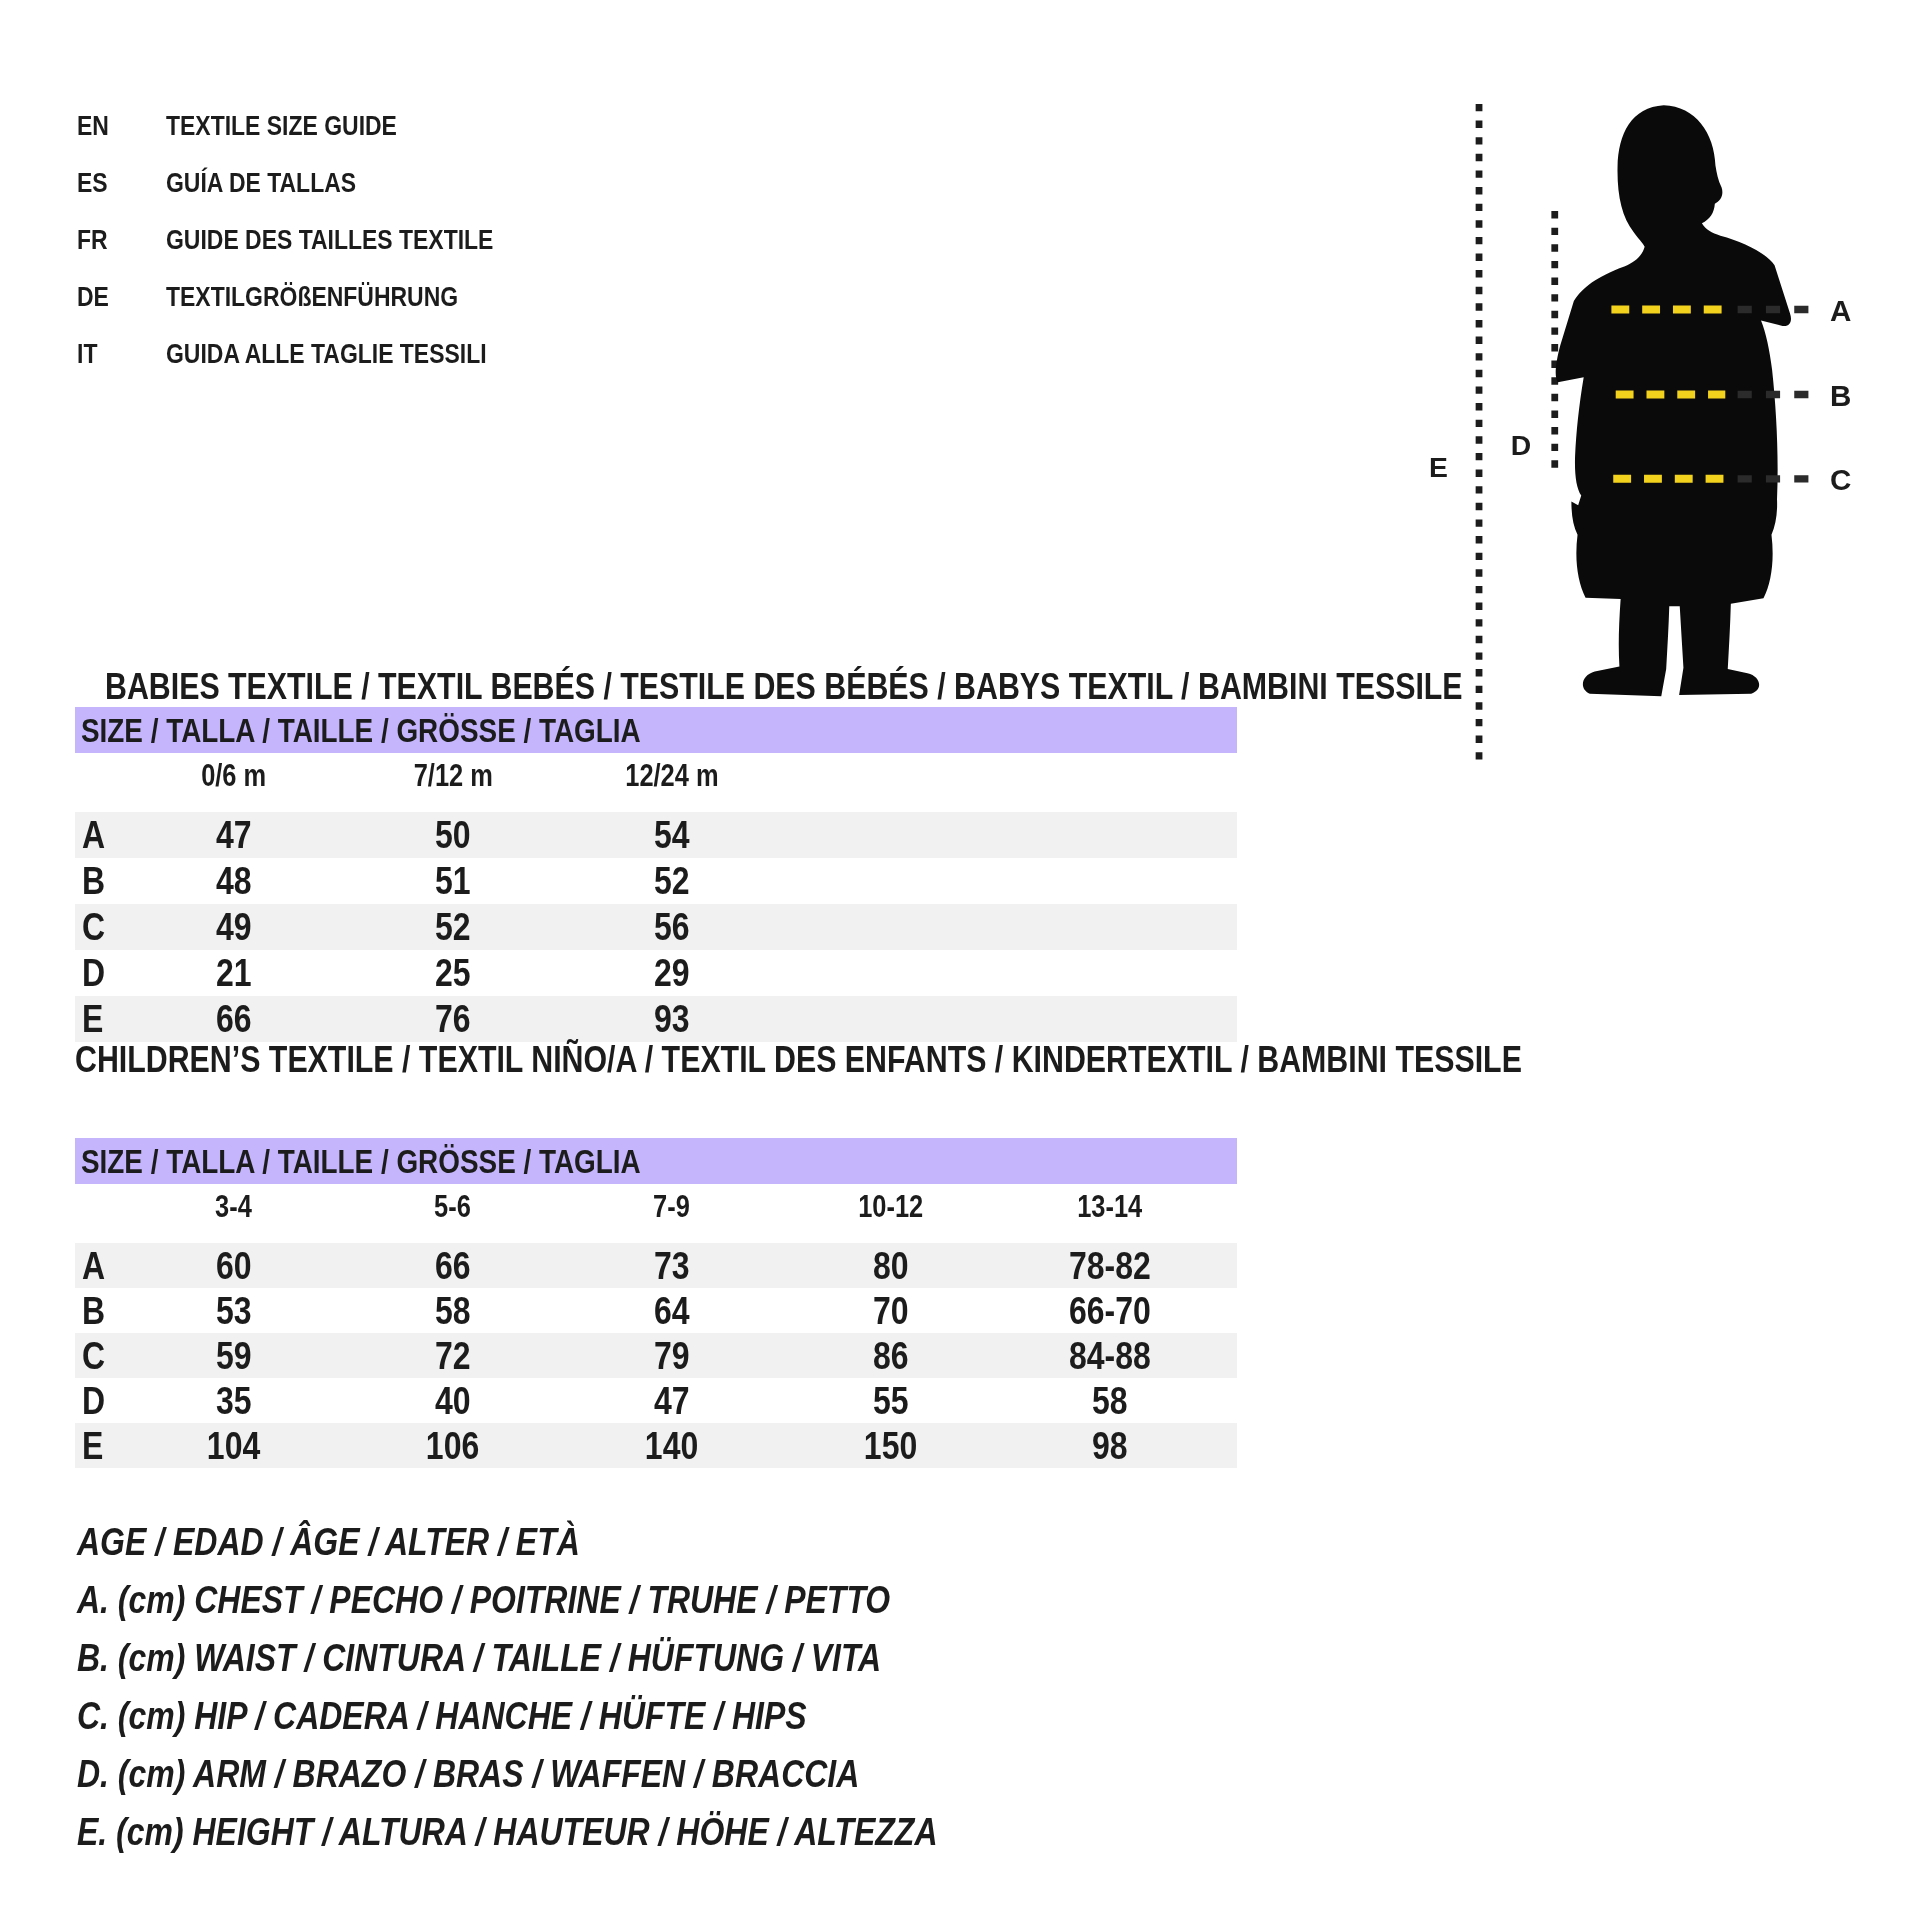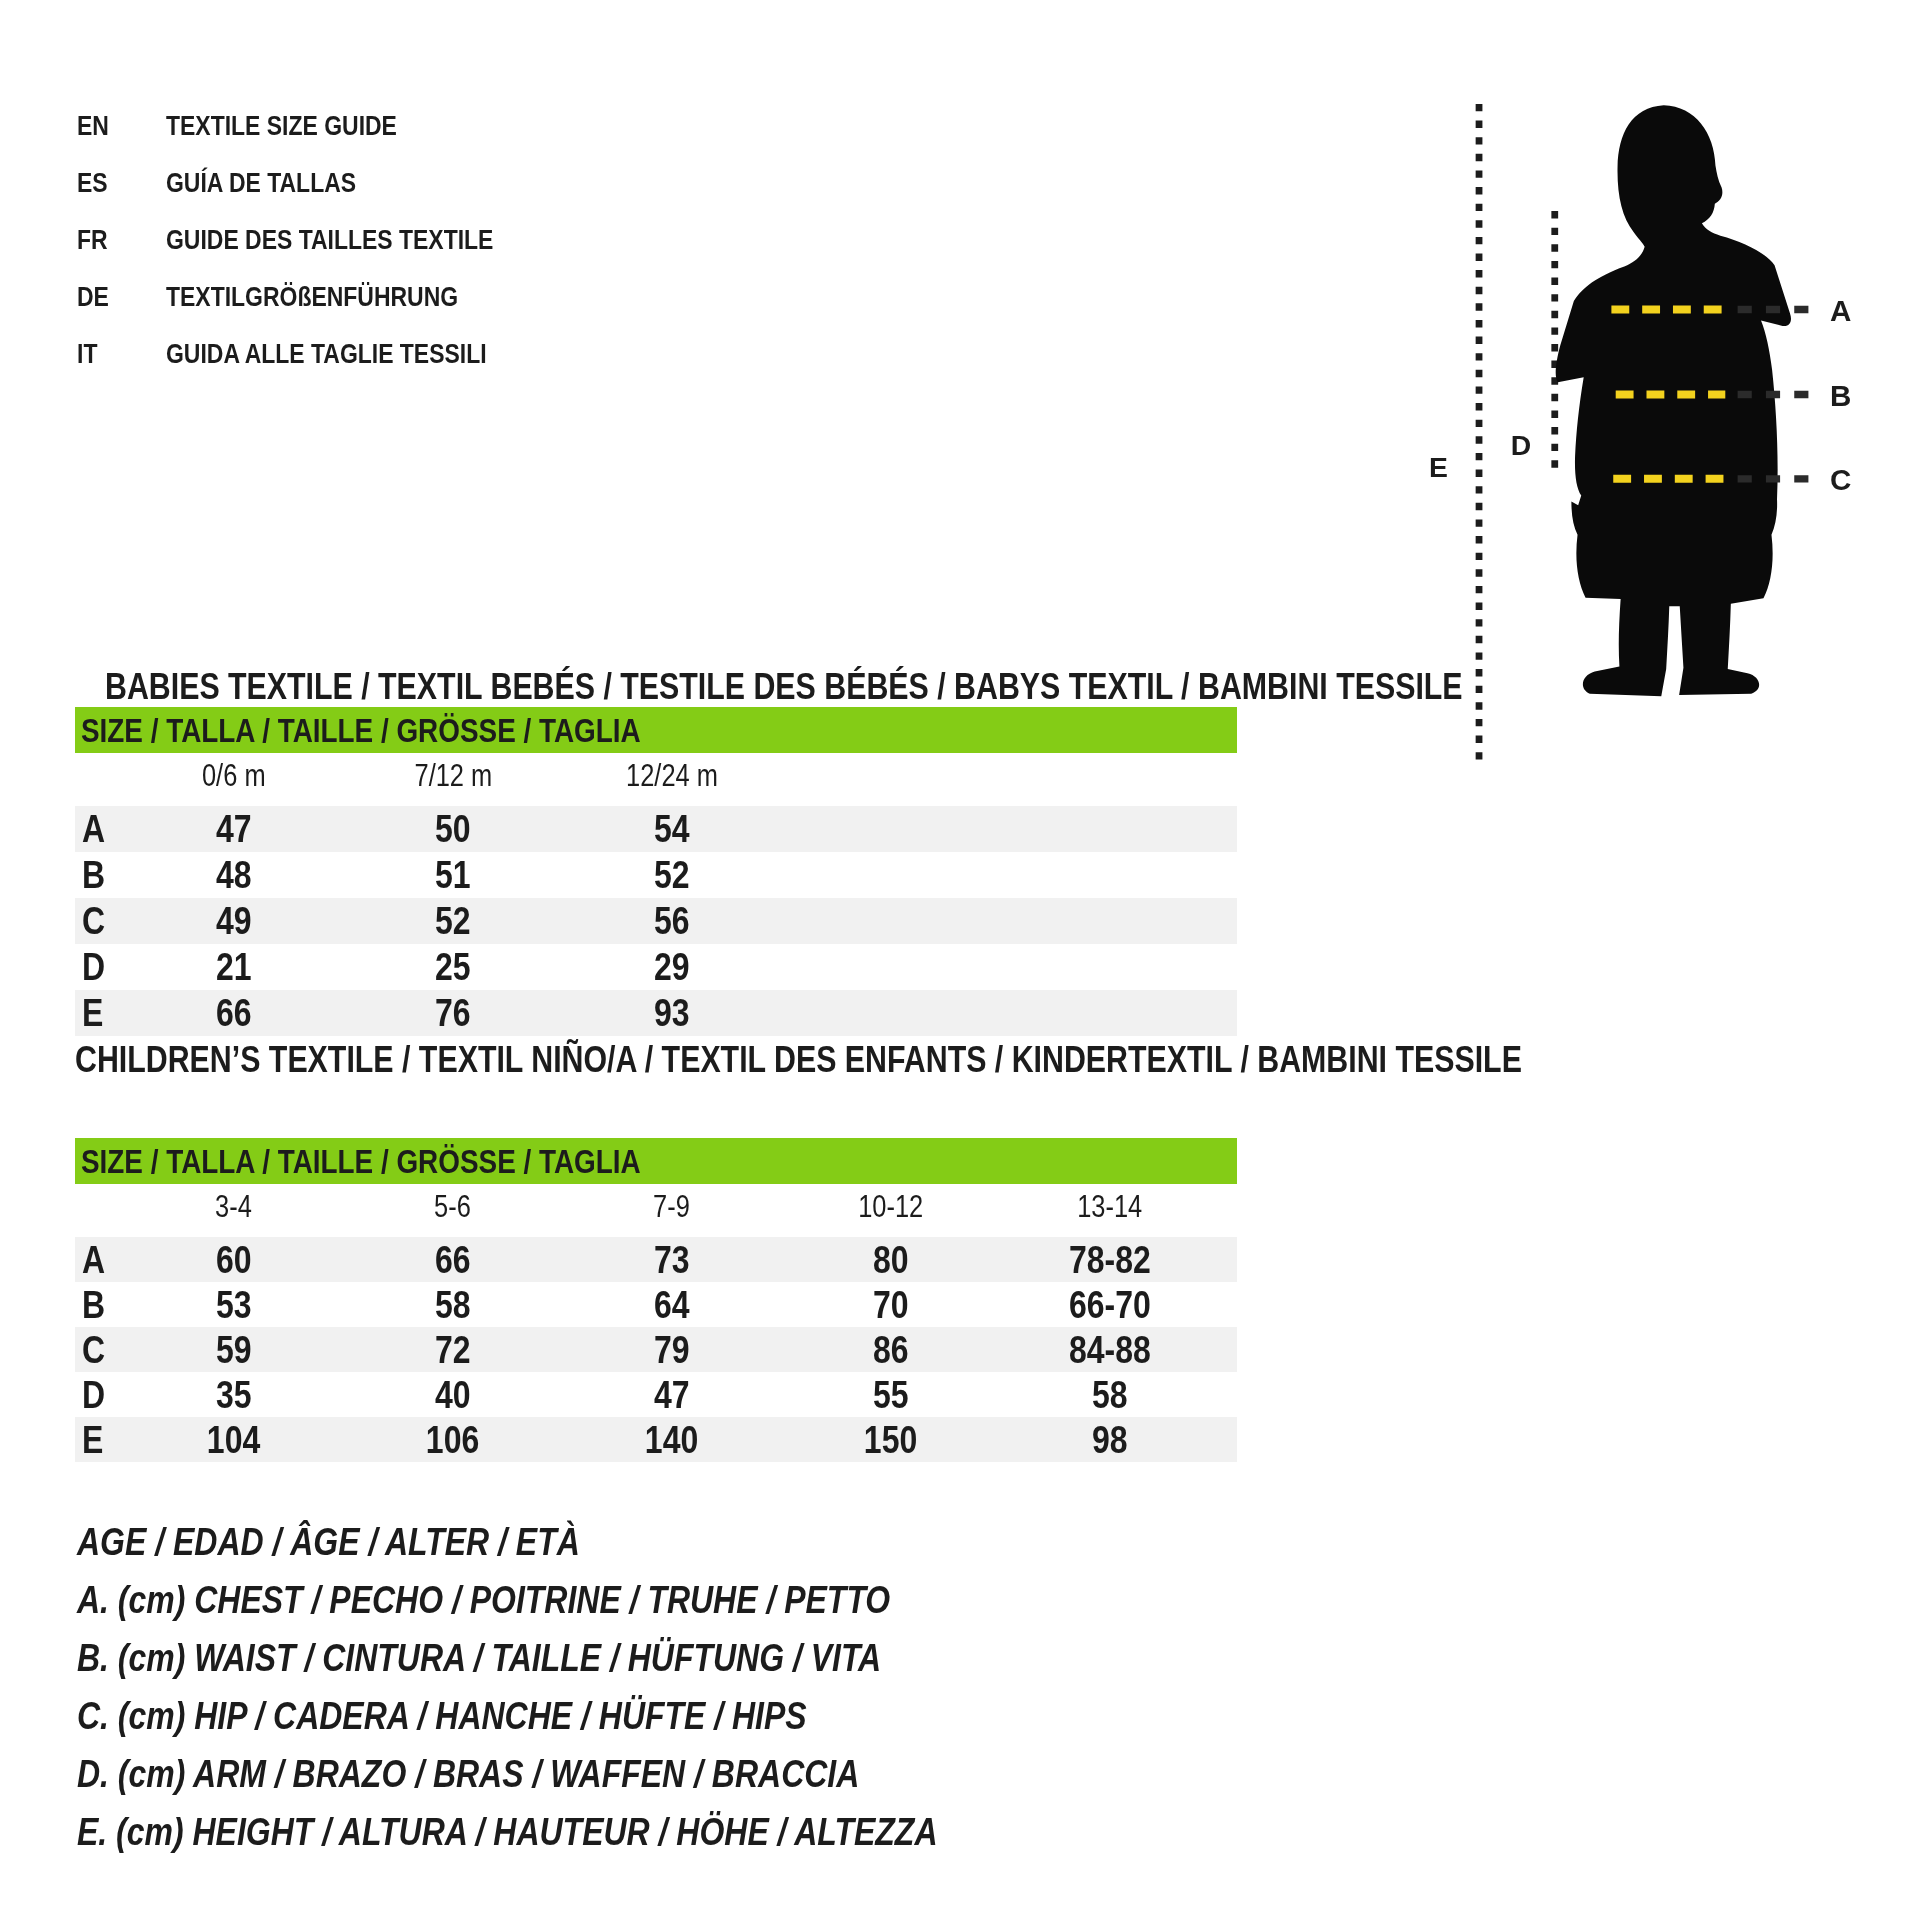--- a/index.html
+++ b/index.html
@@ -21,25 +21,25 @@
 
   
   .section-title{position:absolute;left:75px;font-size:37px;font-weight:700;line-height:44px;white-space:nowrap;}
   .title-babies{top:665px;margin-left:30px;}
   .title-children{top:1038px;}
 
   
   .sizetable{position:absolute;left:75px;width:1162px;}
   .tbl-babies{top:707px;}
   .tbl-children{top:1138px;}
-  .bar{height:46px;line-height:46px;background:#84cc16;padding-left:6.2px;font-size:34px;font-weight:700;}
+  .bar{height:46px;line-height:46px;background:#c4b5fd;padding-left:6.2px;font-size:34px;font-weight:700;}
   .trow{display:grid;height:46px;line-height:46px;padding-left:7.4px;}
   .cols3{grid-template-columns:42px 219px 219px 219px 1fr;}
   .cols5{grid-template-columns:42px 219px 219px 219px 219px 219px 1fr;}
-  .colhead{height:53px;line-height:45px;font-size:31px;font-weight:400;}
+  .colhead{height:59px;line-height:45px;font-size:31px;font-weight:700;}
   .drow{font-size:39px;font-weight:700;}
   .drow.ch{height:45px;line-height:45px;}
   .stripe{background:#f1f1f1;}
   .cell{text-align:center;}
   .lblcell{text-align:left;}
 
   
   .legend{position:absolute;left:77px;top:1513px;list-style:none;margin:0;padding:0;}
   .legend li{height:58px;line-height:58px;font-size:39px;font-weight:700;font-style:italic;}
 </style>

